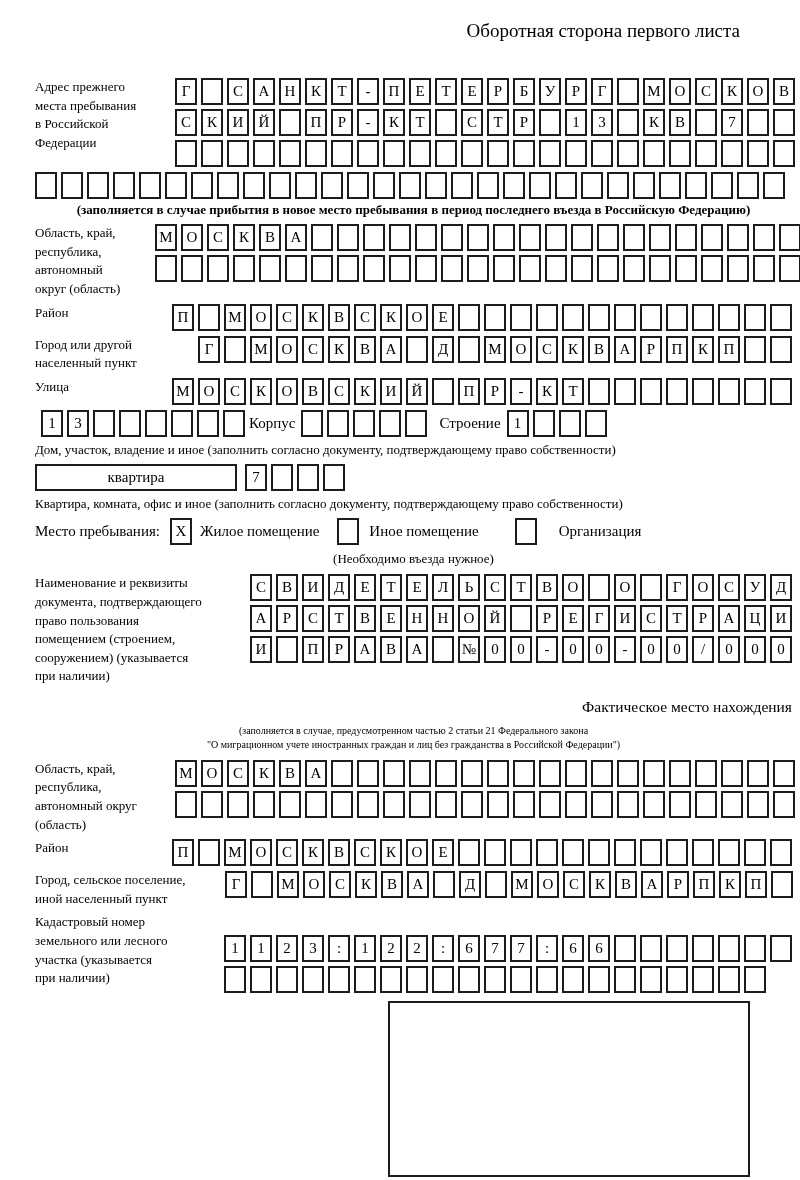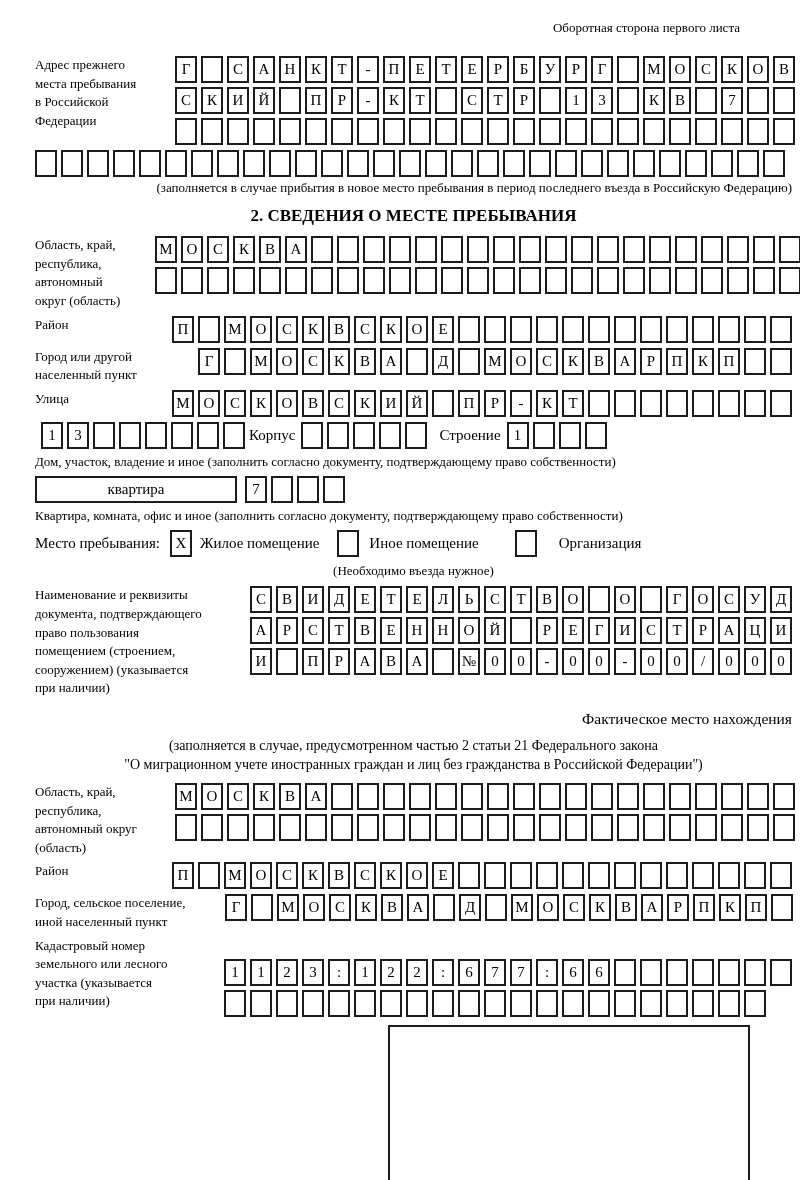--- a/index.html
+++ b/index.html
@@ -2,44 +2,44 @@
 <html lang="ru"><head>
 <meta charset="utf-8">
 <style>
   html,body{margin:0;padding:0;background:#ffffff;}
   body{
     width:800px;min-height:1180px;
     font-family:"Liberation Serif","DejaVu Serif",serif;
     color:#000;
   }
   .page{box-sizing:border-box;width:800px;padding:20px 8px 0 35px;position:relative;}
-  .corner-note{text-align:right;font-size:13px;padding-right:52px;margin-bottom:20px;}
+  .corner-note{text-align:right;font-size:19px;padding-right:52px;margin-bottom:36px;}
   .frow{display:flex;align-items:flex-start;margin-bottom:5px;}
   .flabel{font-size:13px;line-height:1.43;white-space:pre-line;flex-shrink:0;}
   .cellblock{margin-left:auto;display:flex;flex-direction:column;gap:4px;}
   .cells{display:flex;gap:4px;margin-left:auto;}
   .cellblock .cells{margin-left:0;}
   .cell{
     box-sizing:border-box;width:22px;height:27px;flex-shrink:0;
     border:2px solid #1c1c1c;
     display:flex;align-items:center;justify-content:center;
     font-size:15px;line-height:1;
   }
   .labelbox{
     box-sizing:border-box;height:27px;border:2px solid #1c1c1c;
     display:flex;align-items:center;justify-content:center;
     font-size:15px;flex-shrink:0;
   }
   .inline-row{display:flex;align-items:center;margin-bottom:5px;}
   .inline-label{font-size:15px;flex-shrink:0;}
   .caption{font-size:13px;line-height:1.25;margin:2px 0 6px 0;}
-  .caption.center{text-align:right;}
+  .caption.center{text-align:center;font-weight:bold;}
   .sec-title{text-align:center;font-weight:bold;font-size:17px;margin:10px 0 10px 0;}
   .sub-title{text-align:right;font-weight:normal;font-size:15.5px;margin:12px 0 8px 0;}
-  .note-center{text-align:center;font-size:14px;line-height:1.4;}
+  .note-center{text-align:center;font-size:10px;line-height:1.4;}
   .stamp-box{
     box-sizing:border-box;width:362px;height:176px;
     border:2px solid #1c1c1c;margin-left:353px;margin-top:8px;
   }
 </style>
 </head>
 <body>
 
 <div class="page">
 
@@ -157,21 +157,20 @@
       <span class="cell"></span>
       <span class="cell"></span>
       <span class="cell"></span>
       <span class="cell"></span>
       <span class="cell"></span>
       <span class="cell"></span>
       <span class="cell"></span>
     </div>
   <div class="caption center">(заполняется в случае прибытия в новое место пребывания в период последнего въезда в Российскую Федерацию)</div>
 
-  <div class="sec-title">2. СВЕДЕНИЯ О МЕСТЕ ПРЕБЫВАНИЯ</div>
 
   <div class="frow">
     <div class="flabel" style="width:120px">Область, край,
 республика,
 автономный
 округ (область)</div>
     <div class="cellblock">
       <div class="cells">
           <span class="cell">М</span>
           <span class="cell">О</span>

